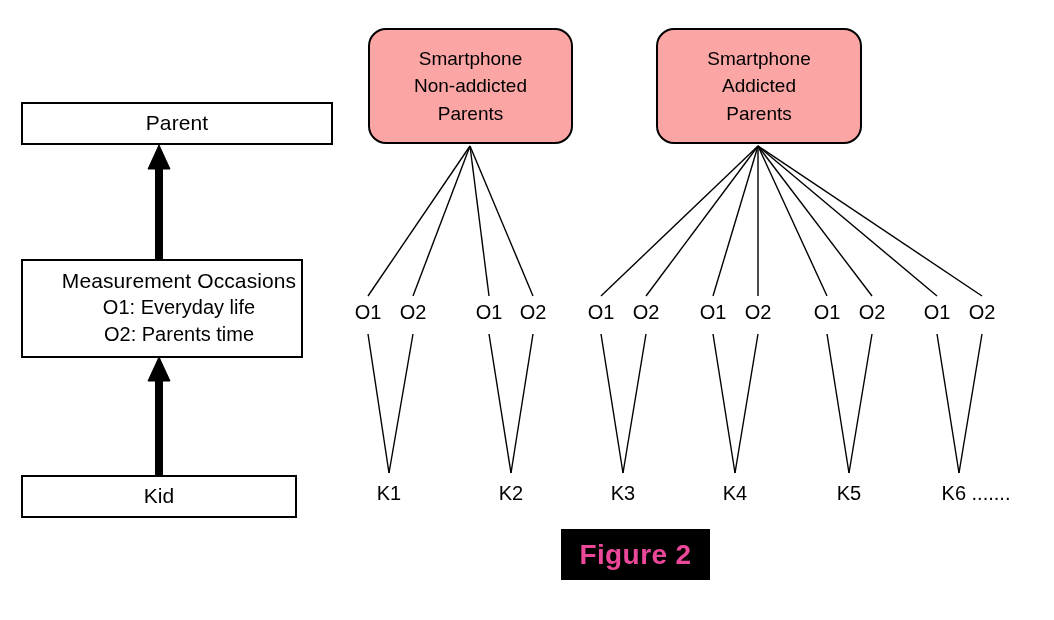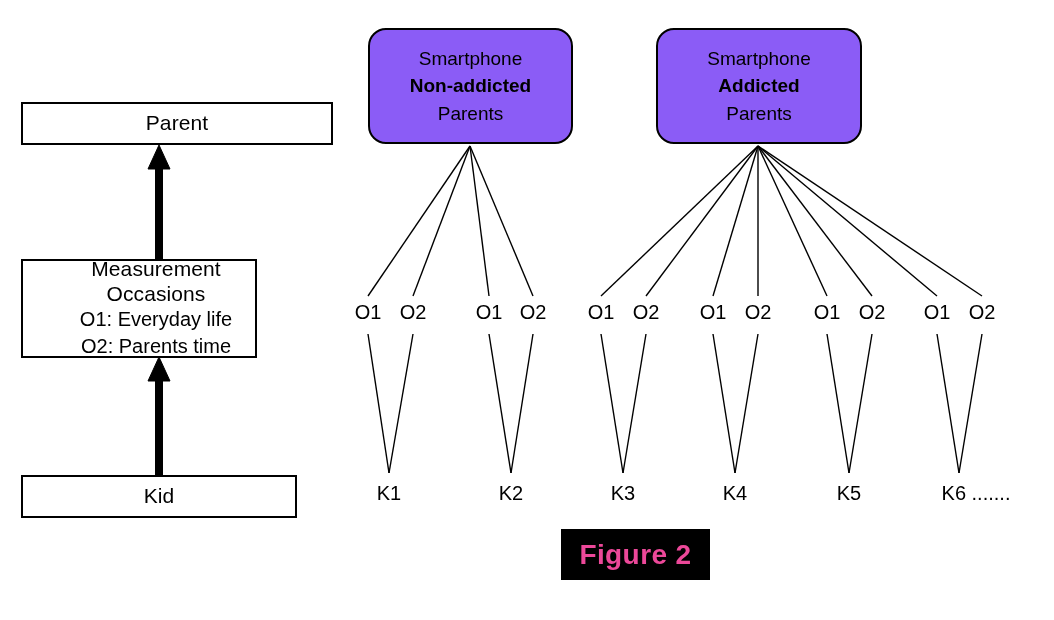--- a/index.html
+++ b/index.html
@@ -33,39 +33,39 @@
   .box-title {
     font-size: 21px;
     line-height: 1.15;
     letter-spacing: 0.1px;
   }
   .box-sub {
     font-size: 20px;
     line-height: 1.35;
   }
   #box-parent   { left: 21px; top: 102px; width: 312px; height: 43px; }
-  #box-measure  { left: 21px; top: 259px; width: 236px; height: 99px; padding-left: 34px; }
+  #box-measure  { left: 21px; top: 259px; width: 282px; height: 99px; padding-left: 34px; }
   #box-kid      { left: 21px; top: 475px; width: 276px; height: 43px; }
 
   
   .round-box {
     position: absolute;
     box-sizing: border-box;
     border: 2px solid #000000;
     border-radius: 18px;
-    background: #8b5cf6;
+    background: #fca5a5;
     display: flex;
     flex-direction: column;
     align-items: center;
     justify-content: center;
     text-align: center;
     font-size: 19px;
     line-height: 1.45;
   }
-  .round-box .strong { font-weight: bold; }
+  .round-box .strong { font-weight: normal; }
   #group-non-addicted { left: 368px; top: 28px; width: 205px; height: 116px; }
   #group-addicted     { left: 656px; top: 28px; width: 206px; height: 116px; }
 
   
   .node-label {
     position: absolute;
     font-size: 20px;
     line-height: 1;
     white-space: nowrap;
     transform: translateX(-50%);

